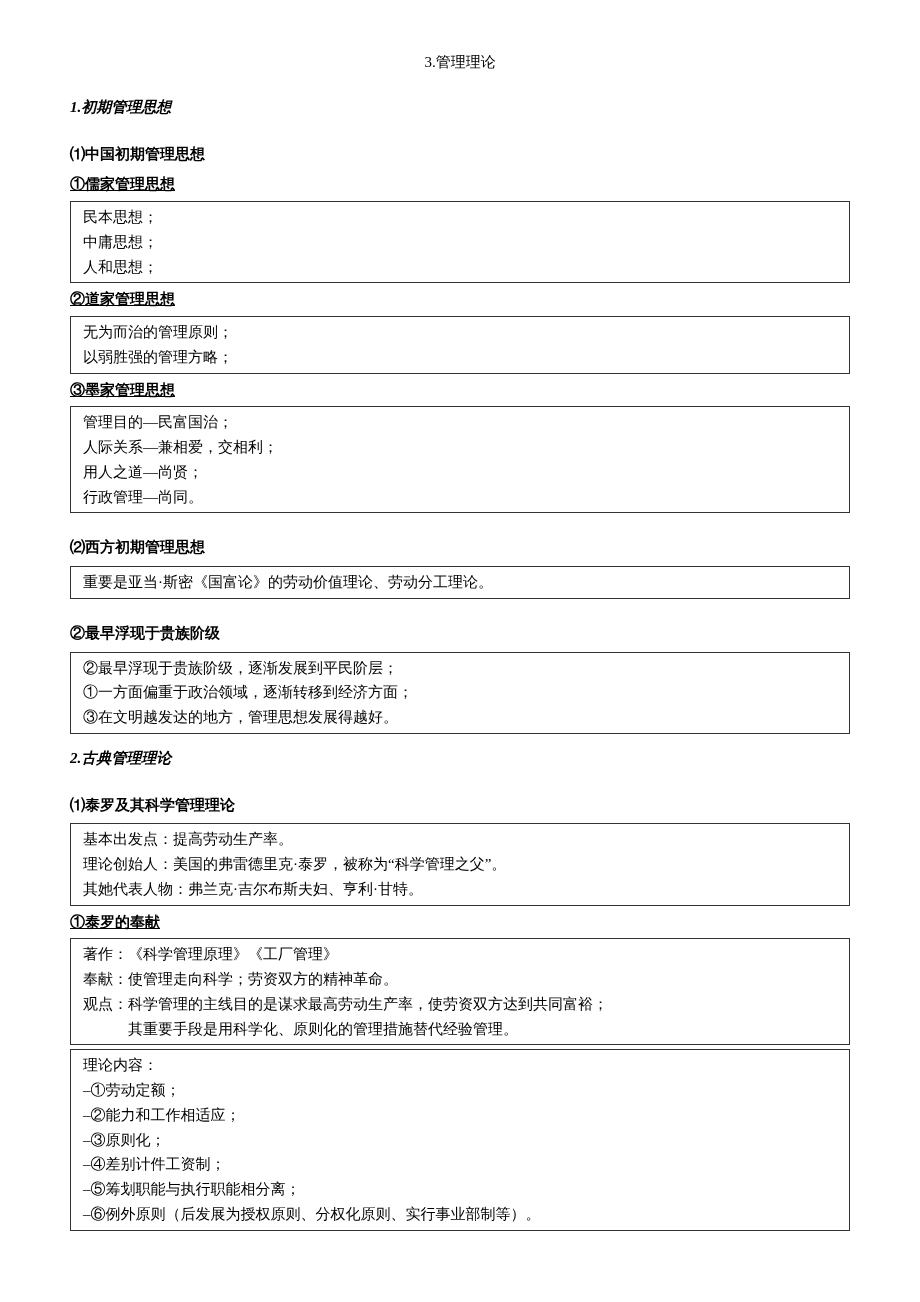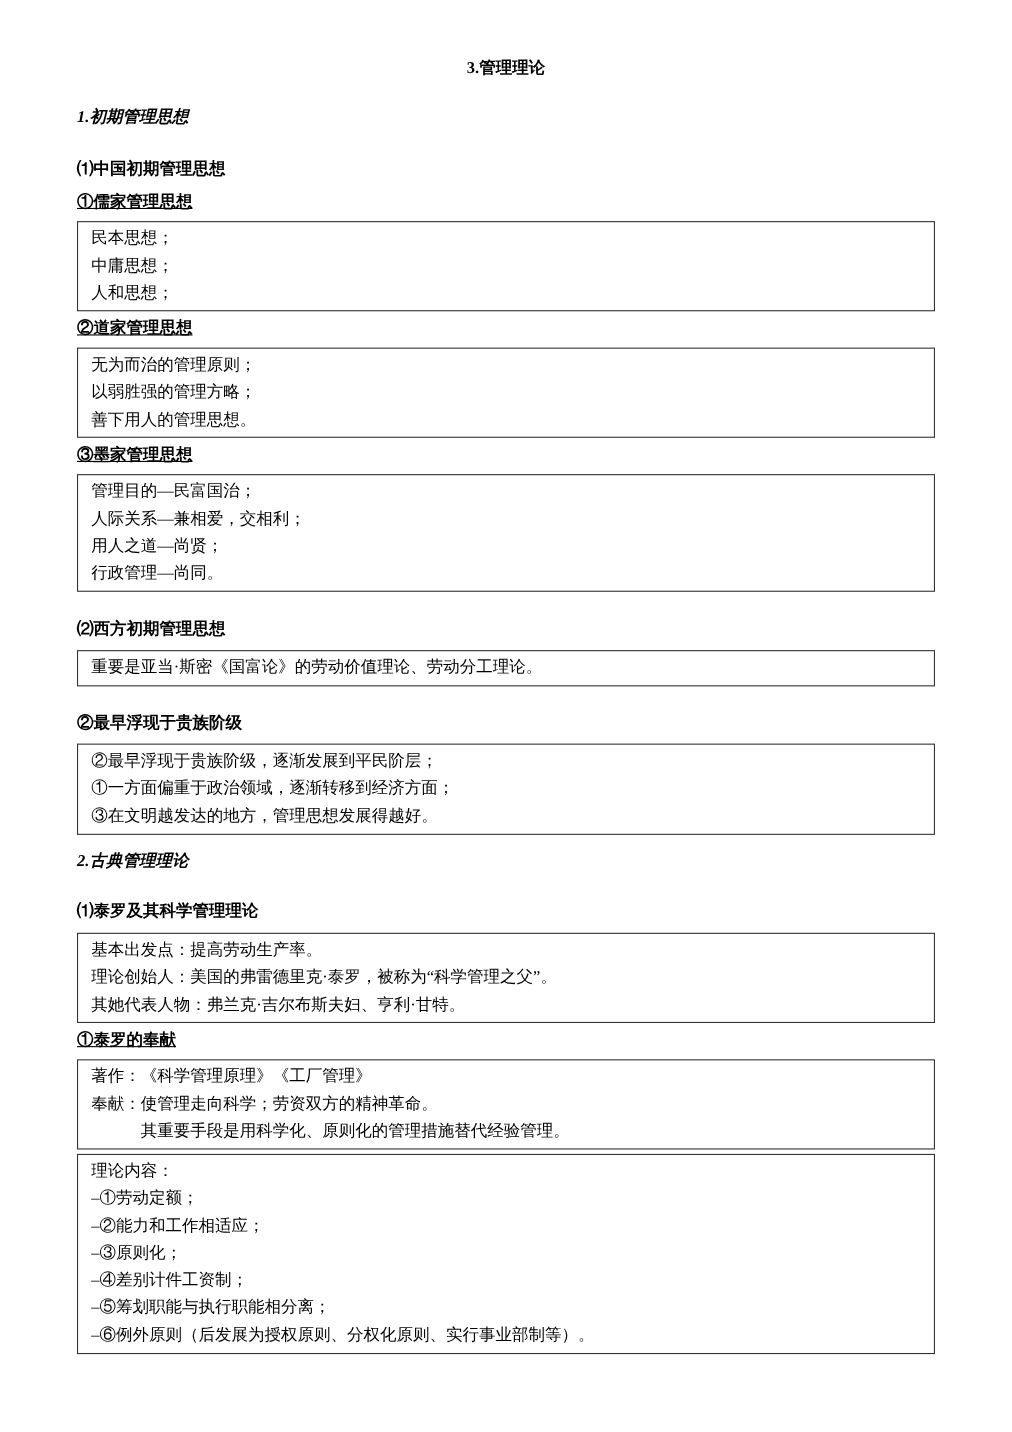--- a/index.html
+++ b/index.html
@@ -8,21 +8,21 @@
     font-family: "SimSun", "宋体", serif;
     font-size: 15px;
     line-height: 1.65;
     color: #000;
     background: #fff;
     width: 920px;
     box-sizing: border-box;
   }
   .center-title {
     text-align: center;
-    font-weight: bold;
+    font-weight: normal;
     margin-bottom: 20px;
   }
   .h1 {
     font-weight: bold;
     margin: 12px 0 8px 0;
     font-style: italic;
   }
   .h2 {
     font-weight: bold;
     margin: 22px 0 6px 0;
@@ -54,21 +54,20 @@
 <div class="box">
   <div>民本思想；</div>
   <div>中庸思想；</div>
   <div>人和思想；</div>
 </div>
 
 <div class="h3">②道家管理思想</div>
 <div class="box">
   <div>无为而治的管理原则；</div>
   <div>以弱胜强的管理方略；</div>
-  <div>善下用人的管理思想。</div>
 </div>
 
 <div class="h3">③墨家管理思想</div>
 <div class="box">
   <div>管理目的—民富国治；</div>
   <div>人际关系—兼相爱，交相利；</div>
   <div>用人之道—尚贤；</div>
   <div>行政管理—尚同。</div>
 </div>
 
@@ -90,20 +89,21 @@
 <div class="box">
   <div>基本出发点：提高劳动生产率。</div>
   <div>理论创始人：美国的弗雷德里克·泰罗，被称为“科学管理之父”。</div>
   <div>其她代表人物：弗兰克·吉尔布斯夫妇、亨利·甘特。</div>
 </div>
 
 <div class="h3">①泰罗的奉献</div>
 <div class="box">
   <div>著作：《科学管理原理》《工厂管理》</div>
   <div>奉献：使管理走向科学；劳资双方的精神革命。</div>
+  <div>观点：科学管理的主线目的是谋求最高劳动生产率，使劳资双方达到共同富裕；</div>
   <div>　　　其重要手段是用科学化、原则化的管理措施替代经验管理。</div>
 </div>
 <div class="box">
   <div>理论内容：</div>
   <div>–①劳动定额；</div>
   <div>–②能力和工作相适应；</div>
   <div>–③原则化；</div>
   <div>–④差别计件工资制；</div>
   <div>–⑤筹划职能与执行职能相分离；</div>
   <div>–⑥例外原则（后发展为授权原则、分权化原则、实行事业部制等）。</div>

